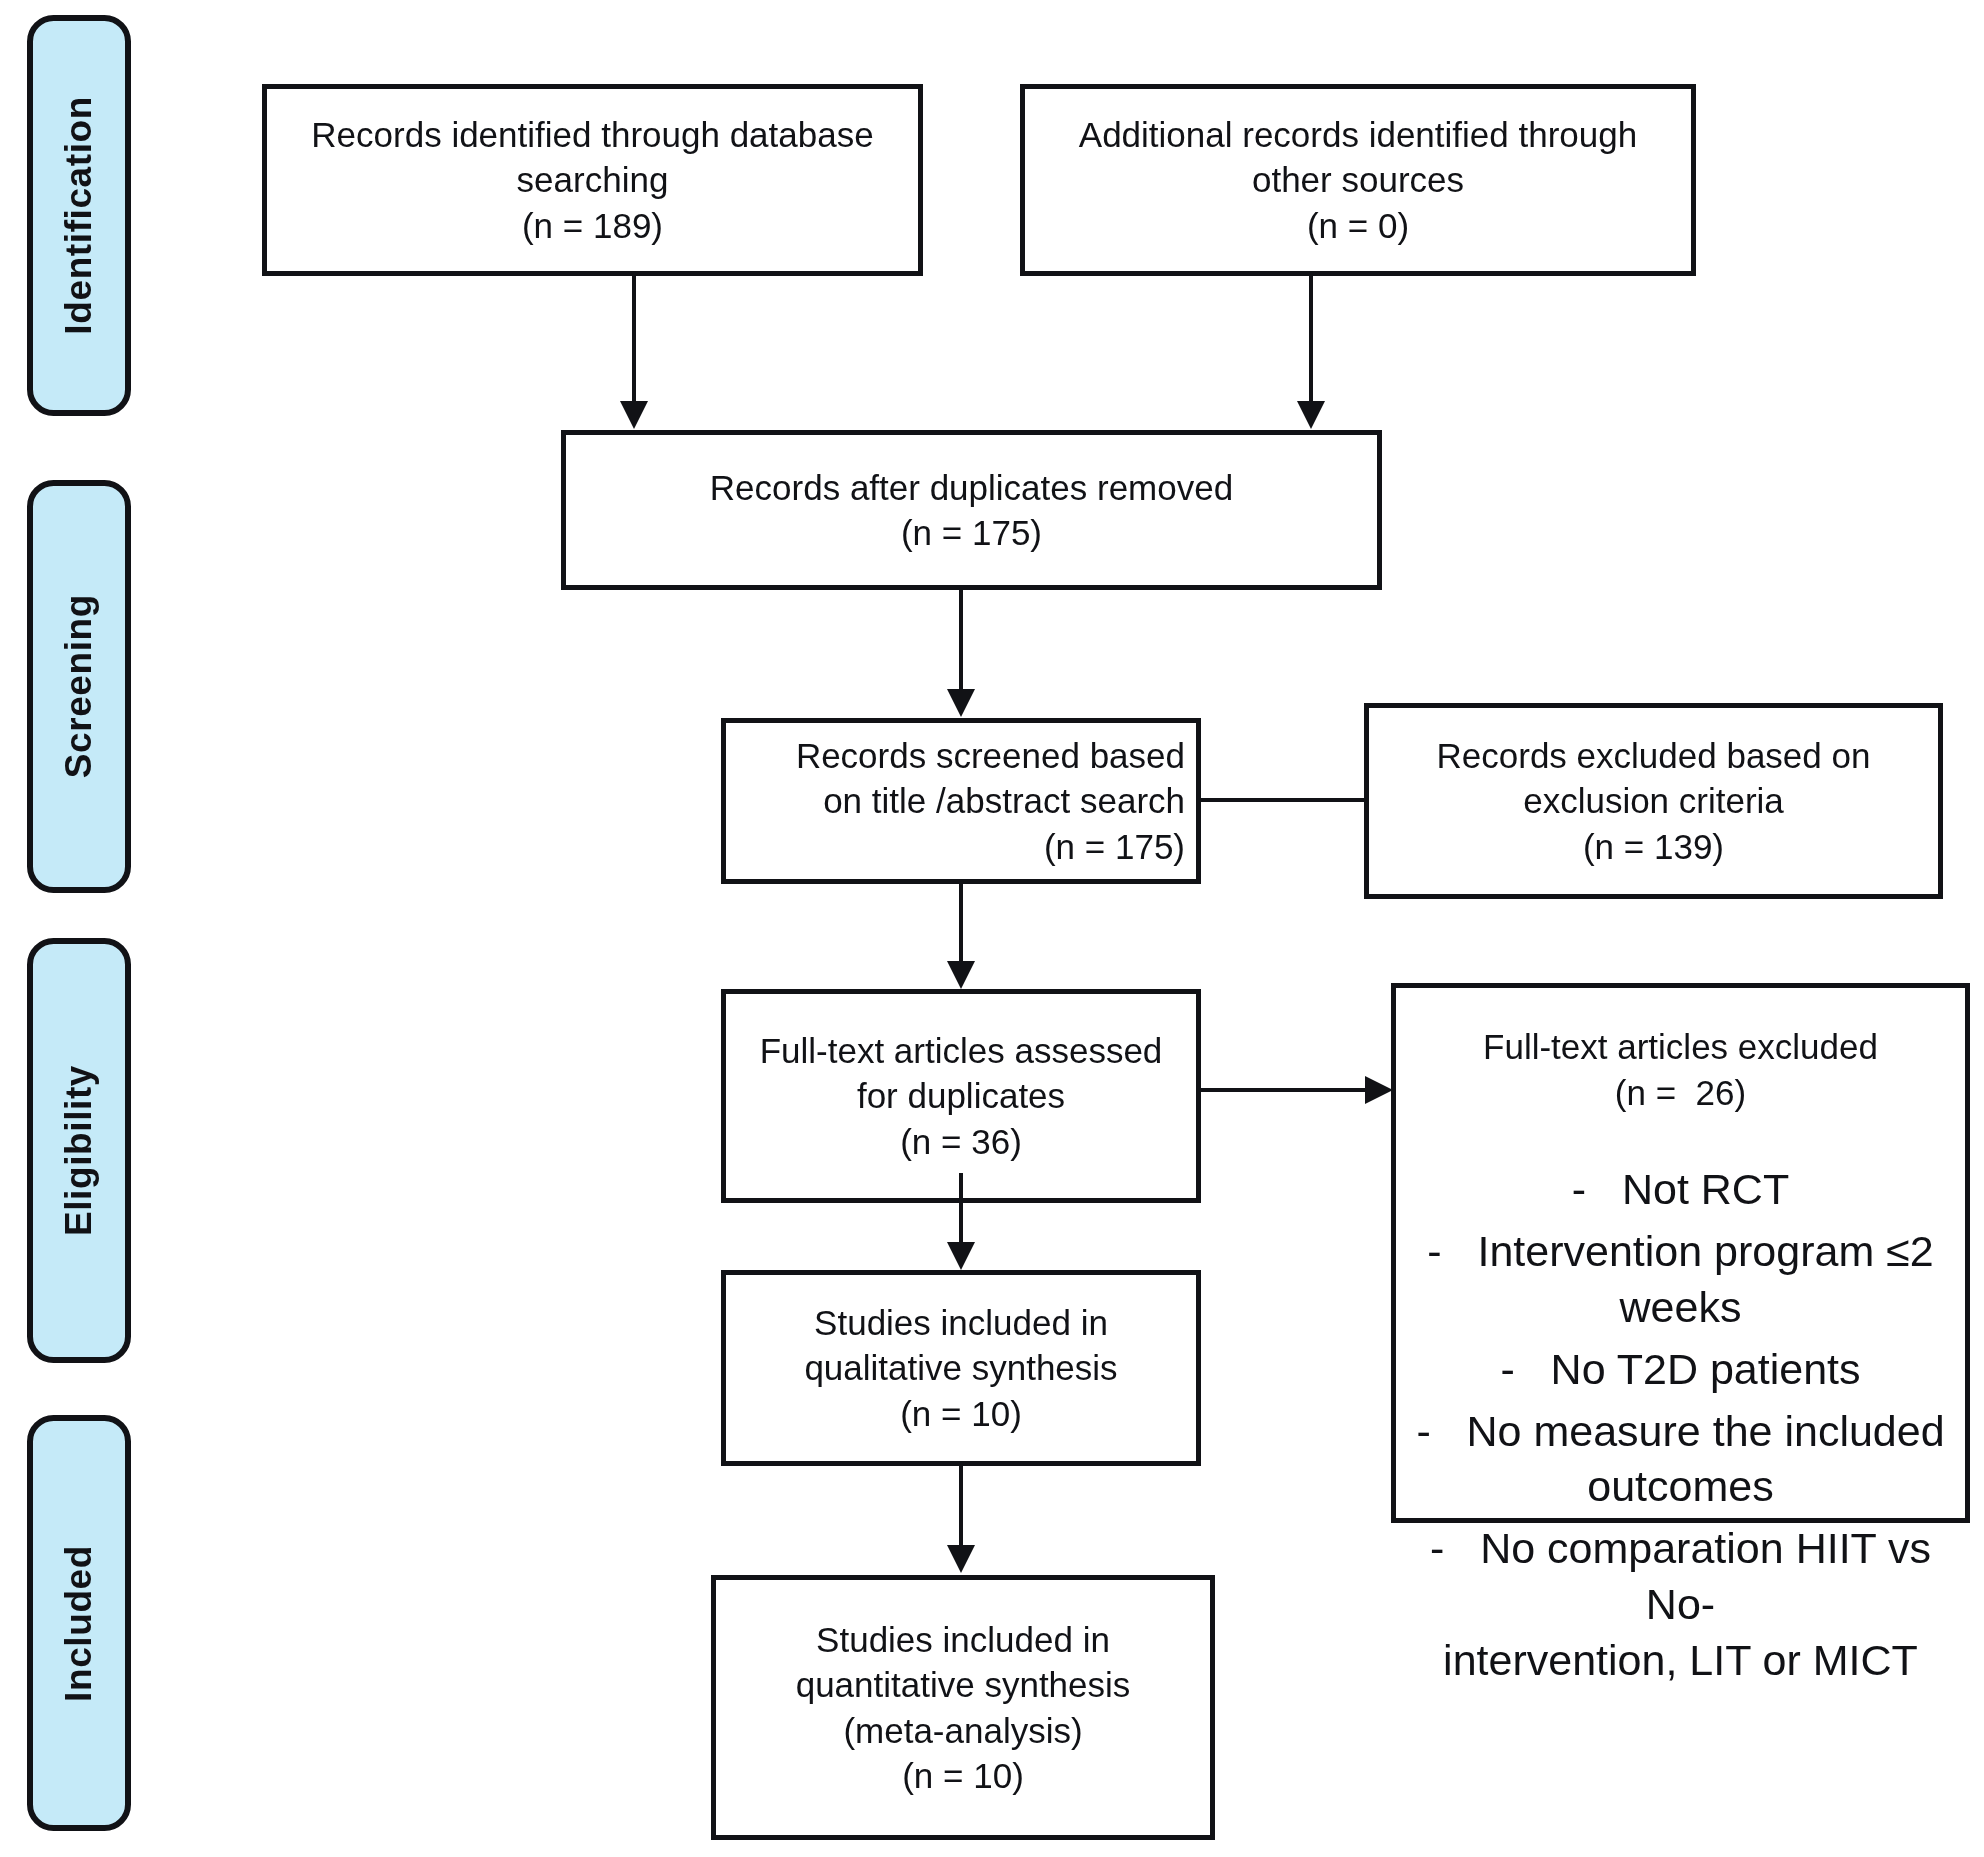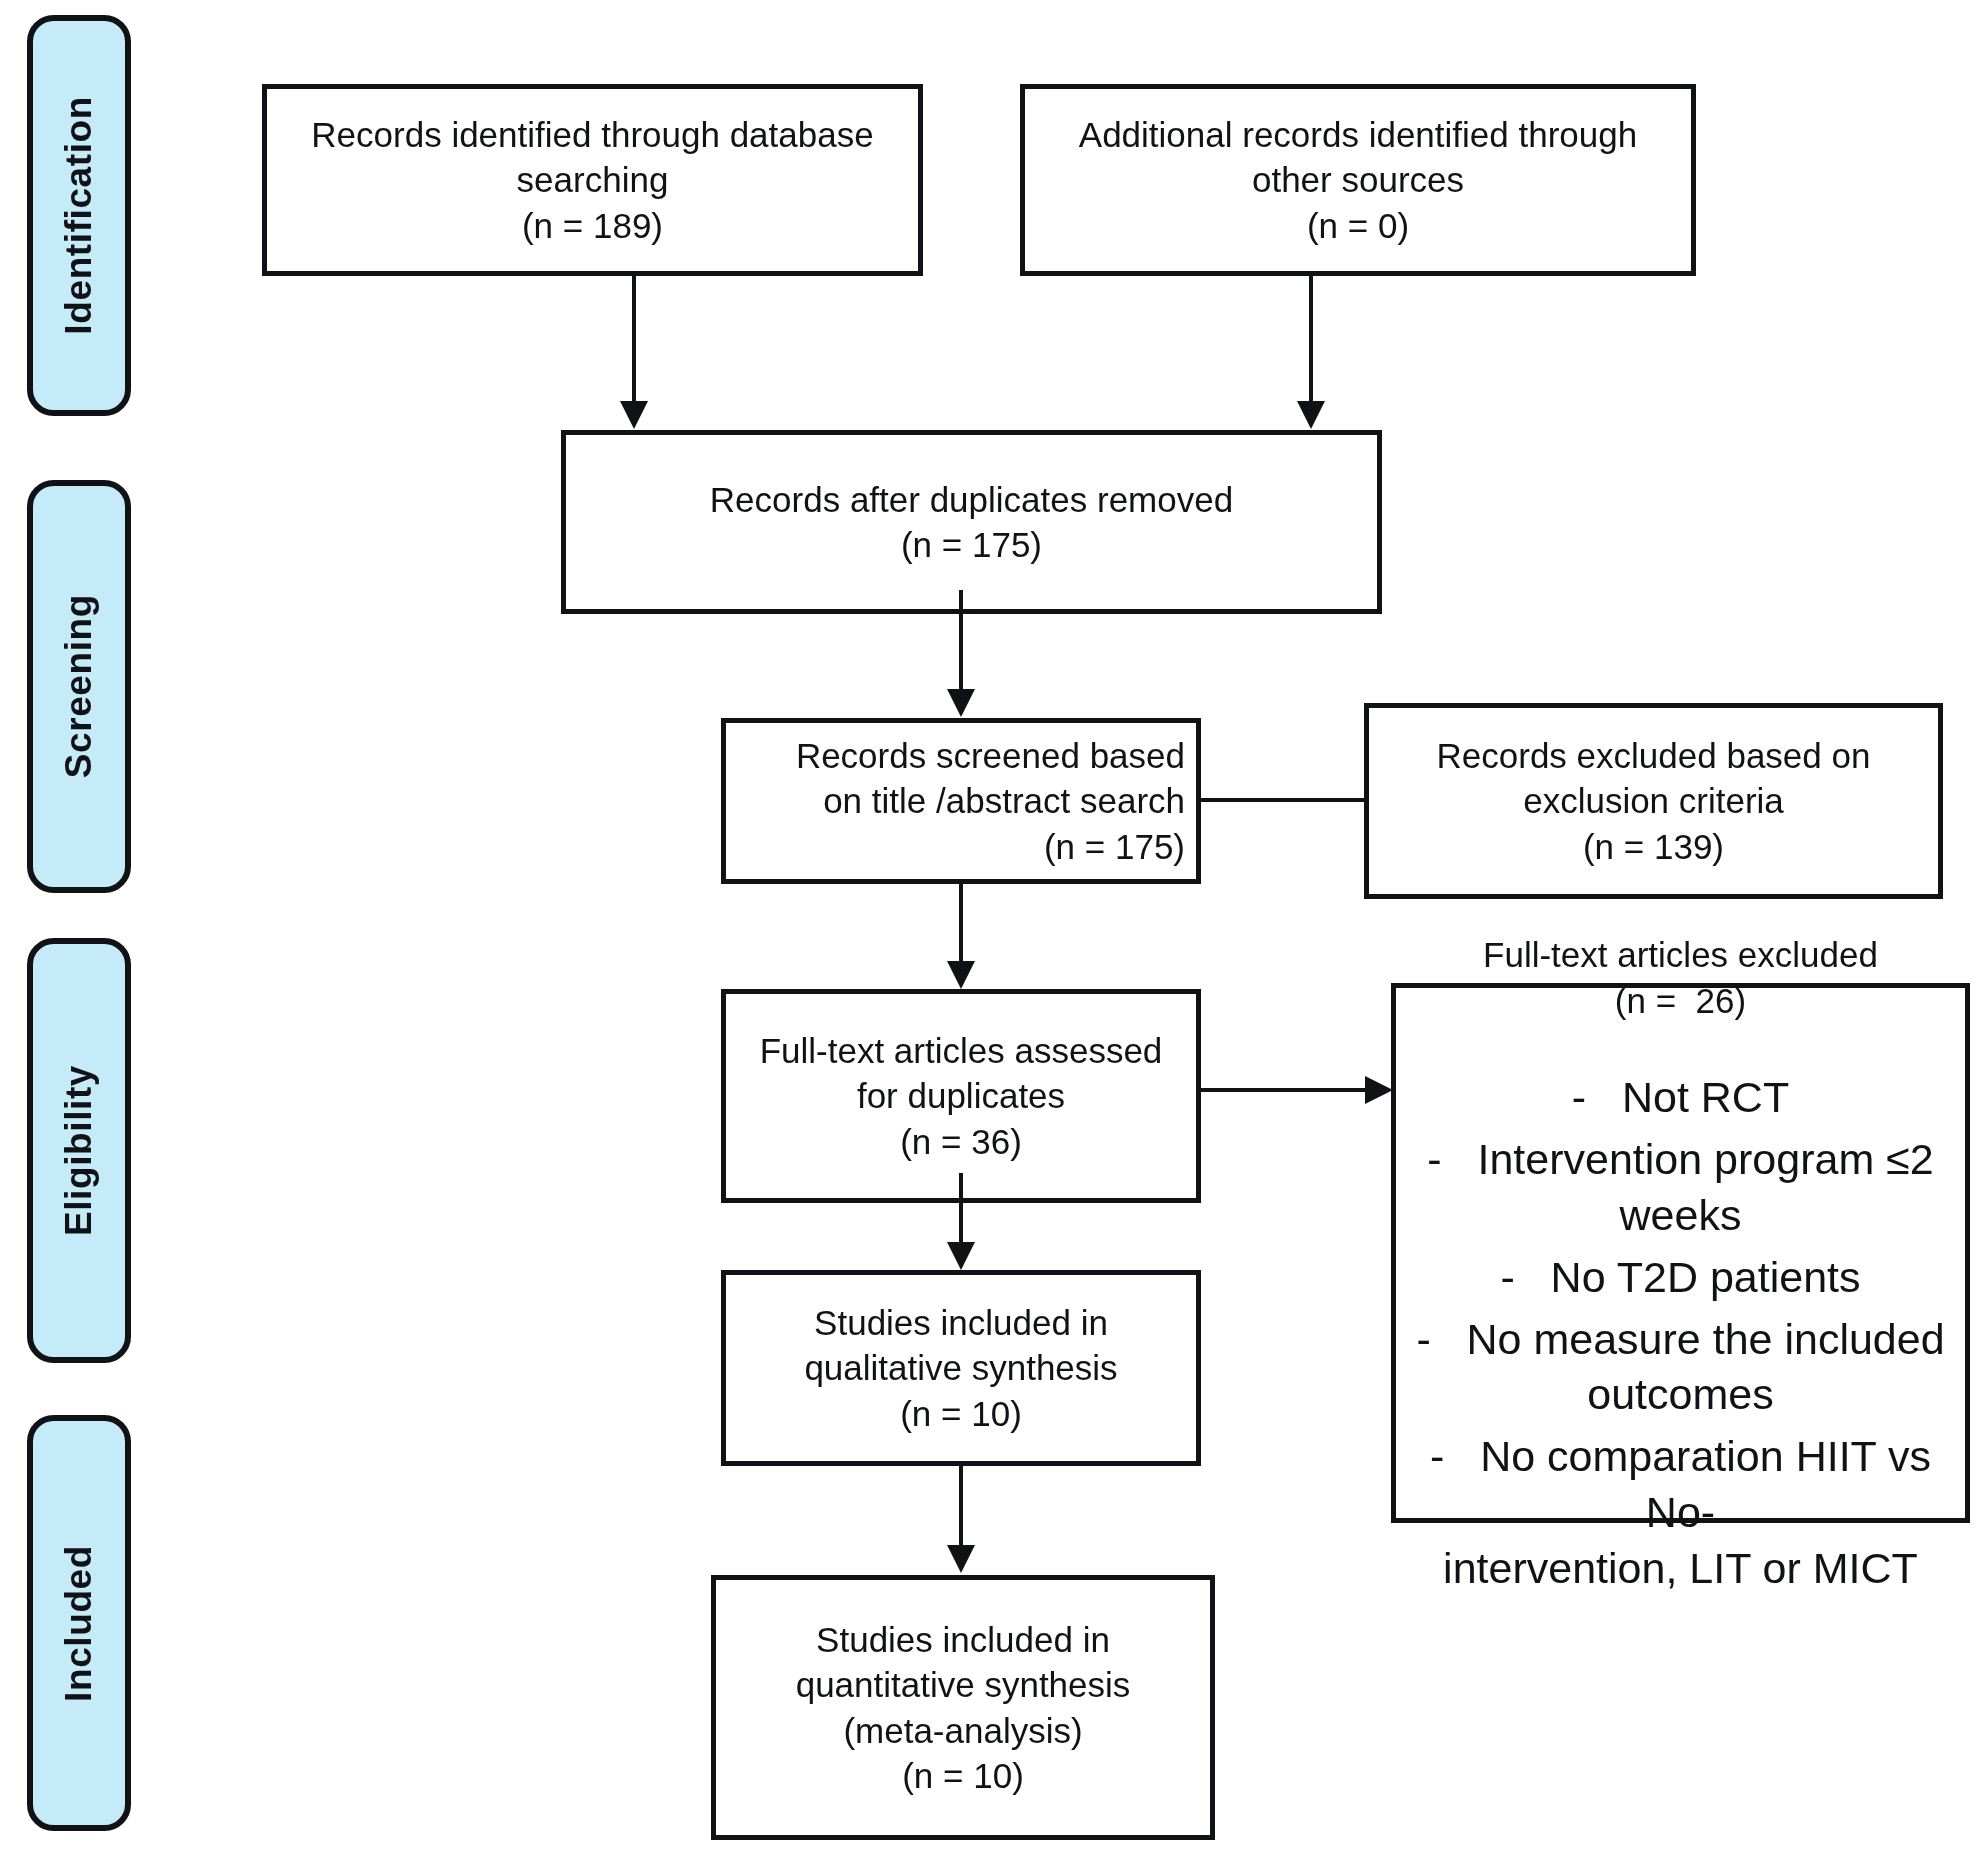--- a/index.html
+++ b/index.html
@@ -49,21 +49,21 @@
     justify-content: center;
     color: #111216;
     font-size: 35px;
     line-height: 1.30;
     text-align: center;
     padding: 7px 11px;
   }
   .box .ln { display: block; white-space: pre; }
 
   .box.with-list {
-    justify-content: center;
+    justify-content: flex-start;
     padding-top: 36px;
   }
   .box .head { margin-bottom: 47px; }
   .box ul.reasons {
     list-style: none;
     margin: 0;
     padding: 0;
     width: 100%;
   }
   .box ul.reasons li {
@@ -133,21 +133,21 @@
     <span class="ln">other sources</span>
     <span class="ln">(n = 0)</span>
   </div>
 
   <div class="vline" style="left:632px; top:276px; width:4.2px; height:127px;"></div>
   <div class="arrow-down" style="left:620px; top:401px;"></div>
 
   <div class="vline" style="left:1309px; top:276px; width:4.2px; height:127px;"></div>
   <div class="arrow-down" style="left:1297px; top:401px;"></div>
 
-  <div class="box" style="left:561px; top:430px; width:821px; height:184px;">
+  <div class="box" style="left:561px; top:430px; width:821px; height:160px;">
     <span class="ln">Records after duplicates removed</span>
     <span class="ln">(n = 175)</span>
   </div>
 
   <div class="vline" style="left:959px; top:590px; width:4.2px; height:100px;"></div>
   <div class="arrow-down" style="left:947px; top:689px;"></div>
 
   <div class="box" style="left:721px; top:718px; width:480px; height:166px;align-items:flex-end;">
     <span class="ln">Records screened based</span>
     <span class="ln">on title /abstract search</span>

